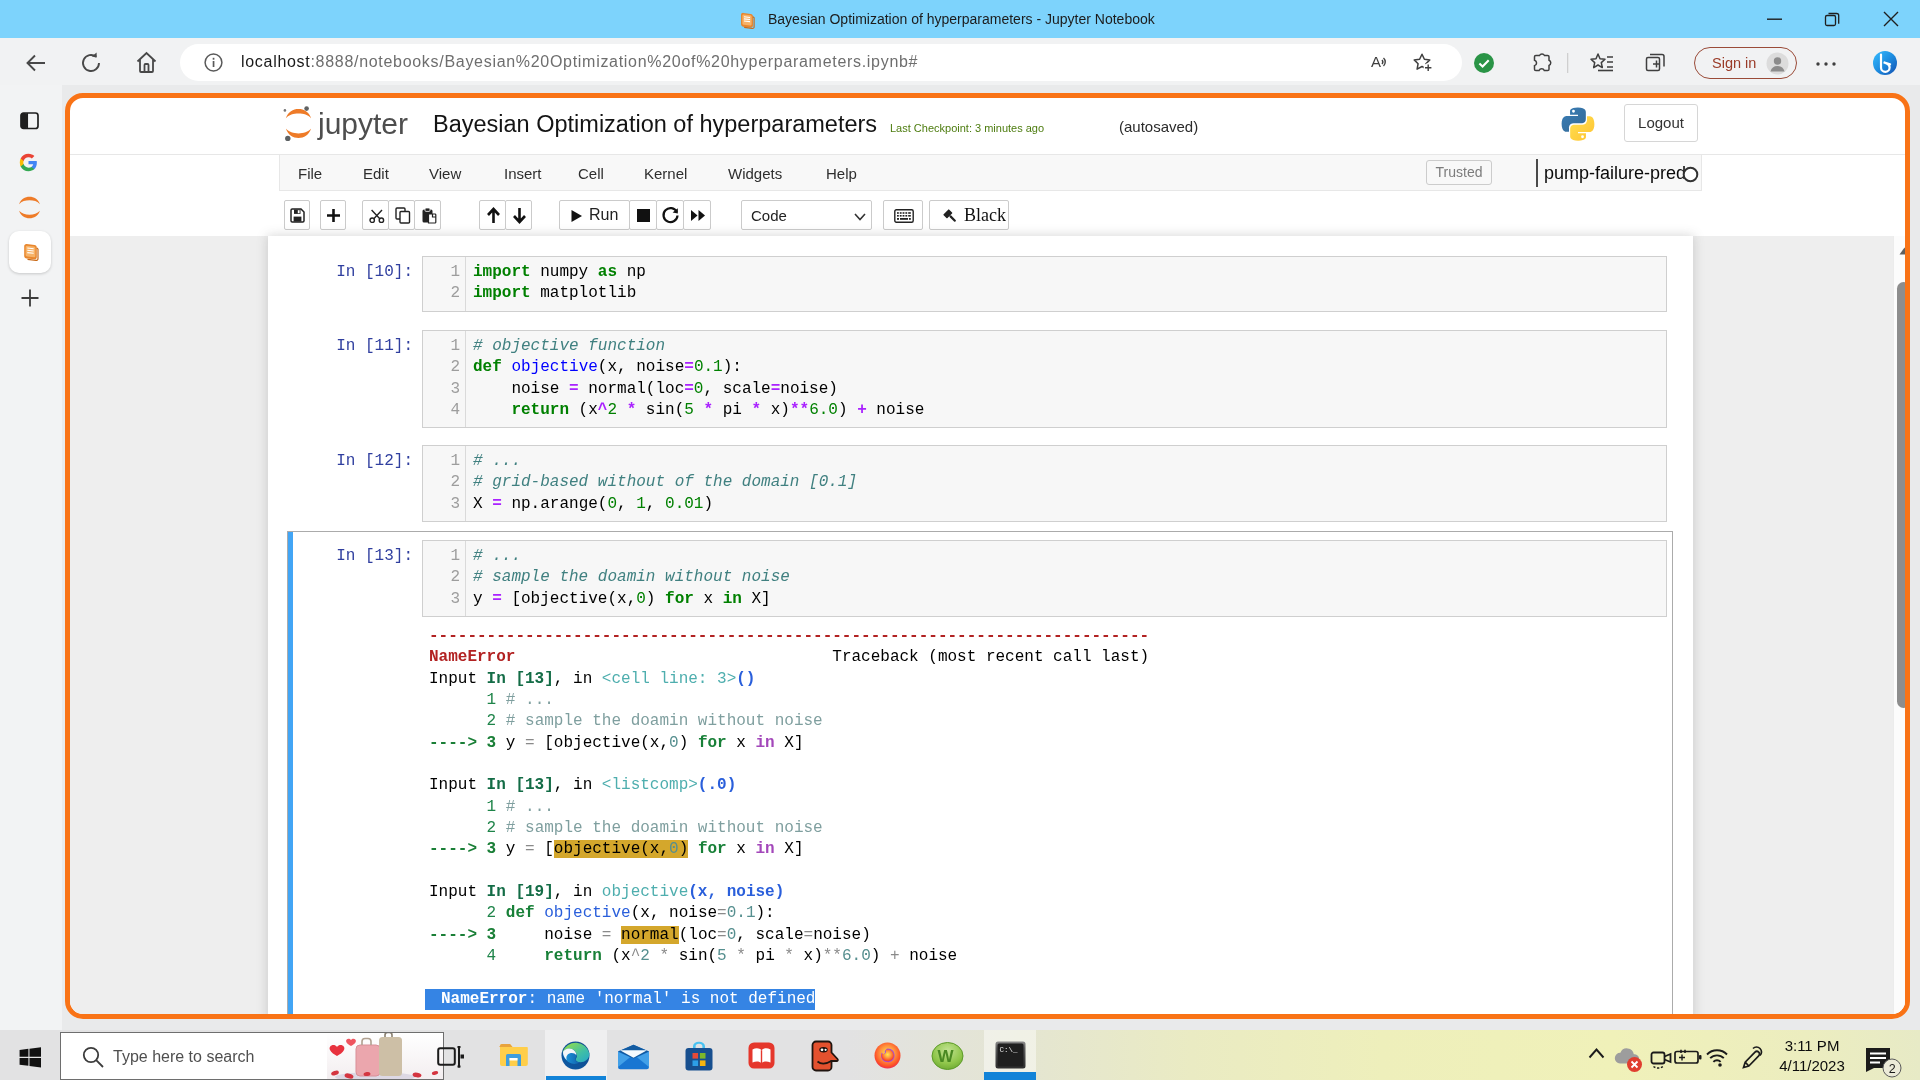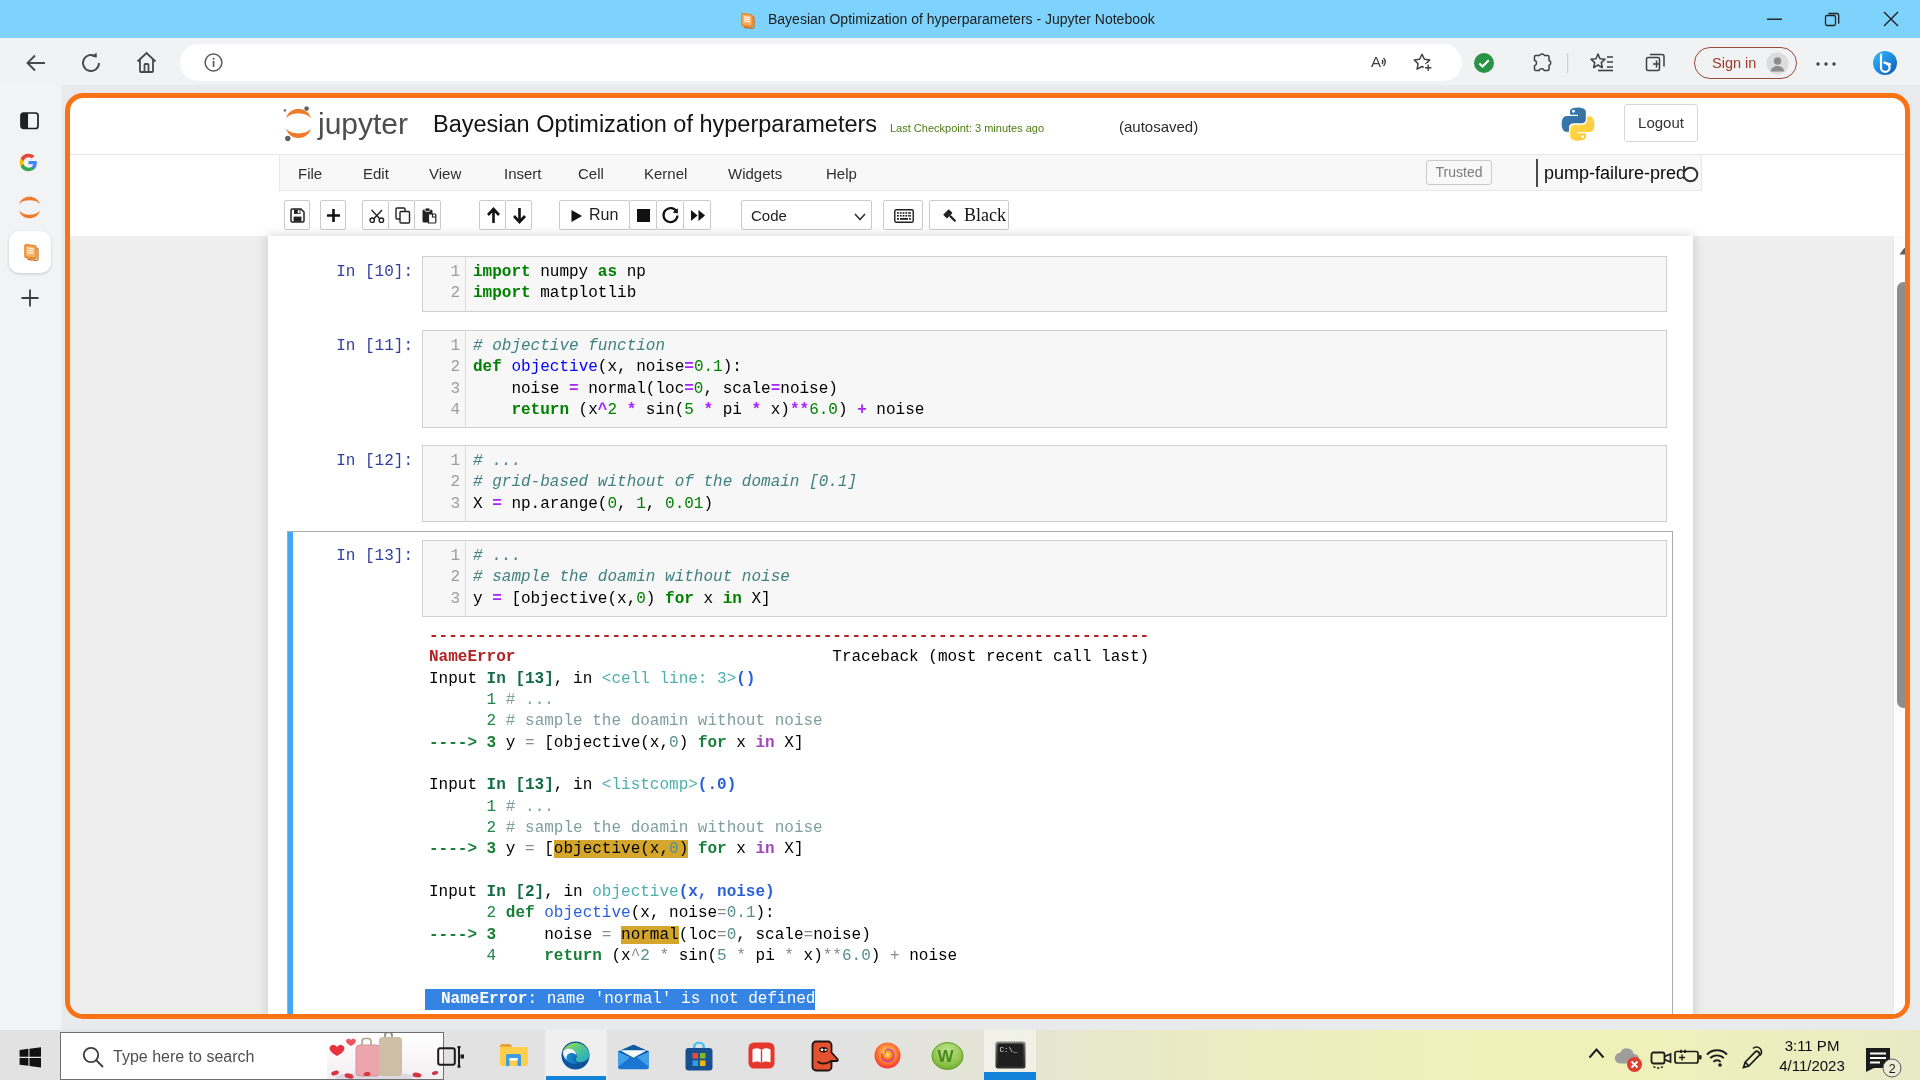--- a/index.html
+++ b/index.html
@@ -130,20 +130,21 @@
   </svg>
   <svg style="left:134px; top:12px;" width="25" height="25" viewBox="0 0 25 25">
     <path d="M3.5 11.5 L12.5 3 L21.5 11.5 M6 9.5 V21 a1,1 0 0 0 1,1 h11 a1,1 0 0 0 1-1 V9.5 M10.5 22 v-7 a1,1 0 0 1 1,-1 h2 a1,1 0 0 1 1,1 v7" fill="none" stroke="#484848" stroke-width="1.8"></path>
   </svg>
   <div id="addrpill">
     <svg style="left:24px; top:9px;" width="19" height="19" viewBox="0 0 19 19">
       <circle cx="9.5" cy="9.5" r="8.4" fill="none" stroke="#5a5a5a" stroke-width="1.5"></circle>
       <rect x="8.7" y="8" width="1.7" height="6" fill="#5a5a5a"></rect>
       <rect x="8.7" y="4.8" width="1.7" height="1.9" fill="#5a5a5a"></rect>
     </svg>
+    <div id="urltext"><b>localhost</b>:8888/notebooks/Bayesian%20Optimization%20of%20hyperparameters.ipynb#</div>
     <svg style="left:1190px; top:8px;" width="20" height="20" viewBox="0 0 20 20">
       <text x="1" y="15" font-size="15" fill="#3f3f3f" font-family="Liberation Sans">A</text>
       <path d="M13.5 6 a5.5 5.5 0 0 1 0 8 M12 8 a3 3 0 0 1 0 4" fill="none" stroke="#3f3f3f" stroke-width="1.4"></path>
     </svg>
     <svg style="left:1232px; top:8px;" width="21" height="21" viewBox="0 0 21 21">
       <path d="M10 2.2 L12.4 7.2 L17.8 7.9 L13.9 11.7 L14.9 17.1 L10 14.5 L5.1 17.1 L6.1 11.7 L2.2 7.9 L7.6 7.2 Z" fill="none" stroke="#3f3f3f" stroke-width="1.5" stroke-linejoin="round"></path>
       <circle cx="16.2" cy="15.8" r="4.6" fill="#ffffff"></circle>
       <path d="M16.2 12.6 v6.4 M13 15.8 h6.4" stroke="#3f3f3f" stroke-width="1.4"></path>
     </svg>
   </div>
@@ -428,21 +429,21 @@
 Input <span class="fg">In [13]</span>, in <span class="teal">&lt;cell line: 3&gt;</span><span class="bblue">()</span>
       <span class="ng">1</span> <span class="cgr"># ...</span>
       <span class="ng">2</span> <span class="cgr"># sample the doamin without noise</span>
 <span class="ag">----&gt; 3</span> y <span class="ogr">=</span> [objective(x,<span class="ntl">0</span>) <span class="kg">for</span> x <span class="pur">in</span> X]
 
 Input <span class="fg">In [13]</span>, in <span class="teal">&lt;listcomp&gt;</span><span class="bblue">(.0)</span>
       <span class="ng">1</span> <span class="cgr"># ...</span>
       <span class="ng">2</span> <span class="cgr"># sample the doamin without noise</span>
 <span class="ag">----&gt; 3</span> y <span class="ogr">=</span> [<span class="hl">objective(x,<span class="ntl">0</span>)</span> <span class="kg">for</span> x <span class="pur">in</span> X]
 
-Input <span class="fg">In [2]</span>, in <span class="teal">objective</span><span class="bblue">(x, noise)</span>
+Input <span class="fg">In [19]</span>, in <span class="teal">objective</span><span class="bblue">(x, noise)</span>
       <span class="ng">2</span> <span class="kg">def</span> <span class="fblue">objective</span>(x, noise<span class="ogr">=</span><span class="ntl">0.1</span>):
 <span class="ag">----&gt; 3</span>     noise <span class="ogr">=</span> <span class="hl">normal</span>(loc<span class="ogr">=</span><span class="ntl">0</span>, scale<span class="ogr">=</span>noise)
       <span class="ng">4</span>     <span class="kg">return</span> (x<span class="ogr">^</span><span class="ntl">2</span> <span class="ogr">*</span> sin(<span class="ntl">5</span> <span class="ogr">*</span> pi <span class="ogr">*</span> x)<span class="ogr">**</span><span class="ntl">6.0</span>) <span class="ogr">+</span> noise
 
 <span class="sel"><b>NameError</b>: name 'normal' is not defined</span></pre>
       </div>
       <div id="sbtrack">
         <svg style="left:5px; top:11px;" width="11" height="8" viewBox="0 0 11 8">
             <path d="M5.5 0.5 L10.5 7.5 H0.5 Z" fill="#606060"></path>
           </svg>

